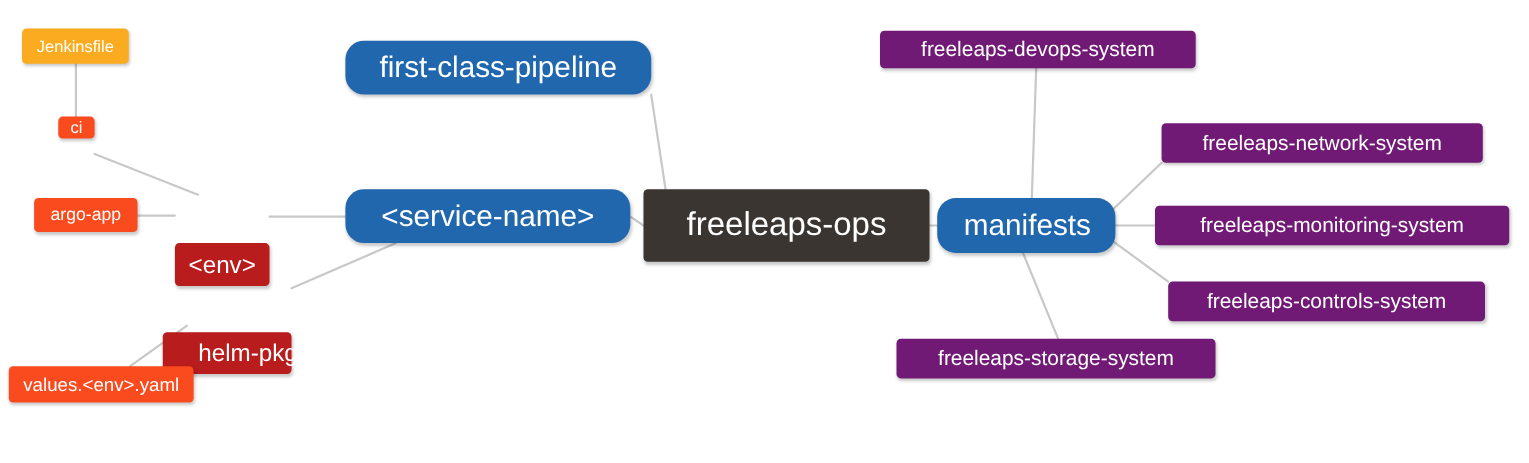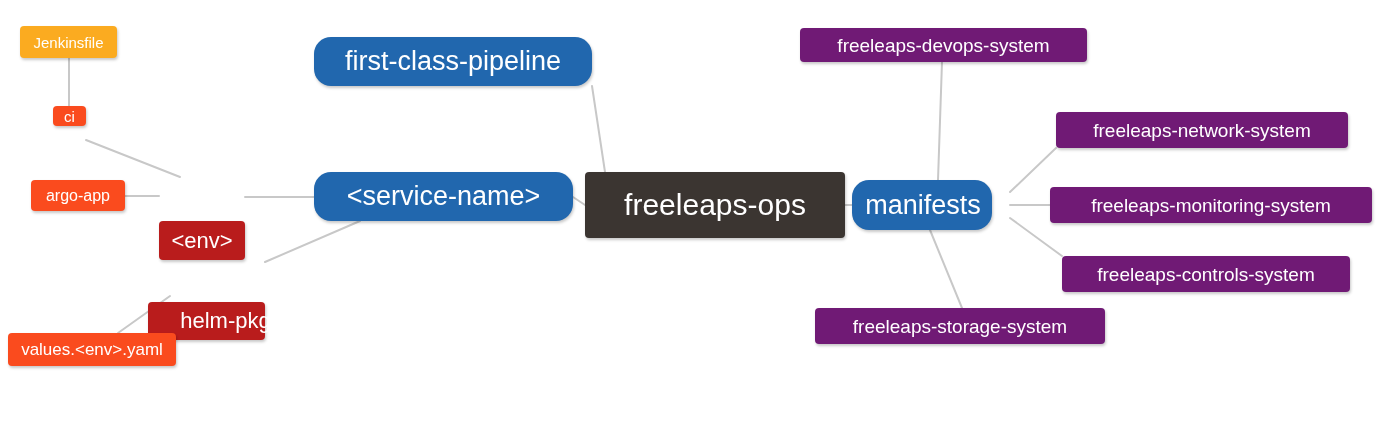--- a/index.html
+++ b/index.html
@@ -65,21 +65,21 @@
       <line x1="938" y1="180" x2="942" y2="62" stroke="#c8c8c8" stroke-width="2" stroke-linecap="round"></line>
       <line x1="1010" y1="192" x2="1056" y2="148" stroke="#c8c8c8" stroke-width="2" stroke-linecap="round"></line>
       <line x1="1010" y1="205" x2="1050" y2="205" stroke="#c8c8c8" stroke-width="2" stroke-linecap="round"></line>
       <line x1="1010" y1="218" x2="1062" y2="256" stroke="#c8c8c8" stroke-width="2" stroke-linecap="round"></line>
       <line x1="930" y1="230" x2="962" y2="308" stroke="#c8c8c8" stroke-width="2" stroke-linecap="round"></line>
     </svg>
   <div id="nodes-layer">
       <div class="node node-root" style="left: 585px; top: 172px; width: 260px; height: 66px; font-size: 30px;">freeleaps-ops</div>
       <div class="node node-blue" style="left: 314px; top: 172px; width: 259px; height: 49px; font-size: 27px;">&lt;service-name&gt;</div>
       <div class="node node-blue" style="left: 314px; top: 37px; width: 278px; height: 49px; font-size: 27px;">first-class-pipeline</div>
-      <div class="node node-blue" style="left: 852px; top: 180px; width: 140px; height: 50px; font-size: 27px; padding-left: 12px;">manifests</div>
+      <div class="node node-blue" style="left: 852px; top: 180px; width: 162px; height: 50px; font-size: 27px; padding-left: 12px;">manifests</div>
       <div class="node node-green" style="left: 159px; top: 177px; width: 86px; height: 39px; font-size: 22px;">&lt;env&gt;</div>
       <div class="node node-green" style="left: 148px; top: 258px; width: 117px; height: 38px; font-size: 22px; padding-left: 48px;">helm-pkg</div>
       <div class="node node-orange" style="left: 20px; top: 26px; width: 97px; height: 32px; font-size: 15px; text-align: center;">Jenkinsfile</div>
       <div class="node node-red" style="left: 53px; top: 106px; width: 33px; height: 20px; font-size: 15px;">ci</div>
       <div class="node node-red" style="left: 31px; top: 180px; width: 94px; height: 31px; font-size: 16px;">argo-app</div>
       <div class="node node-red" style="left: 8px; top: 333px; width: 168px; height: 33px; font-size: 17px;">values.&lt;env&gt;.yaml</div>
       <div class="node node-green-alt" style="left: 800px; top: 28px; width: 287px; height: 34px; font-size: 19px;">freeleaps-devops-system</div>
       <div class="node node-green-alt" style="left: 1056px; top: 112px; width: 292px; height: 36px; font-size: 19px; text-align: right;">freeleaps-network-system</div>
       <div class="node node-green-alt" style="left: 1050px; top: 187px; width: 322px; height: 36px; font-size: 19px;">freeleaps-monitoring-system</div>
       <div class="node node-green-alt" style="left: 1062px; top: 256px; width: 288px; height: 36px; font-size: 19px;">freeleaps-controls-system</div>

